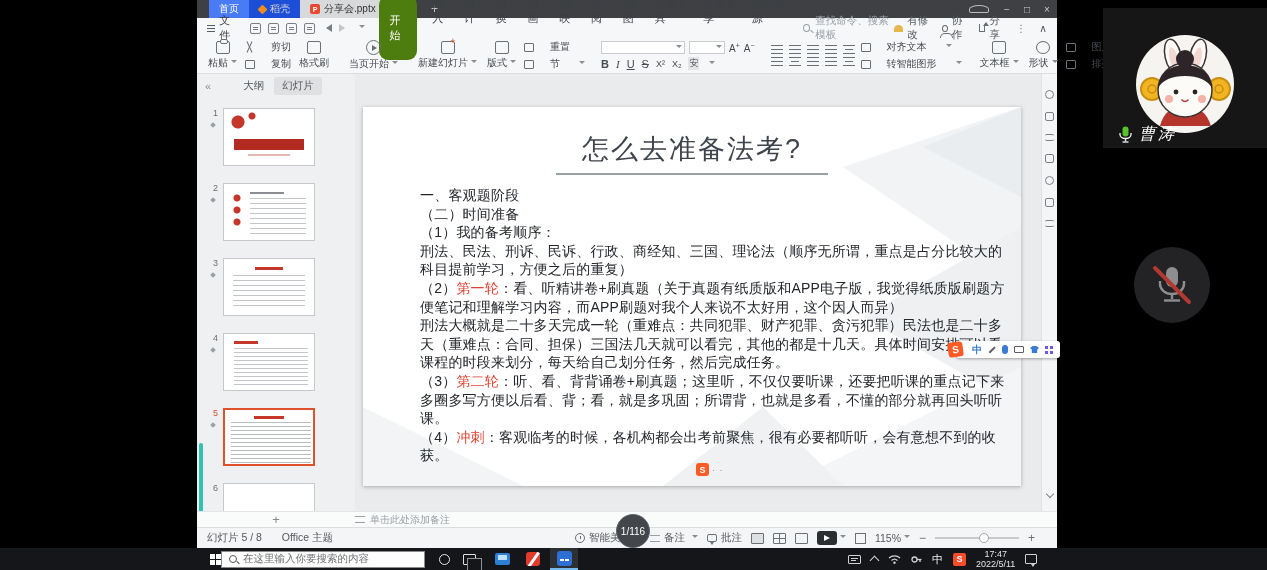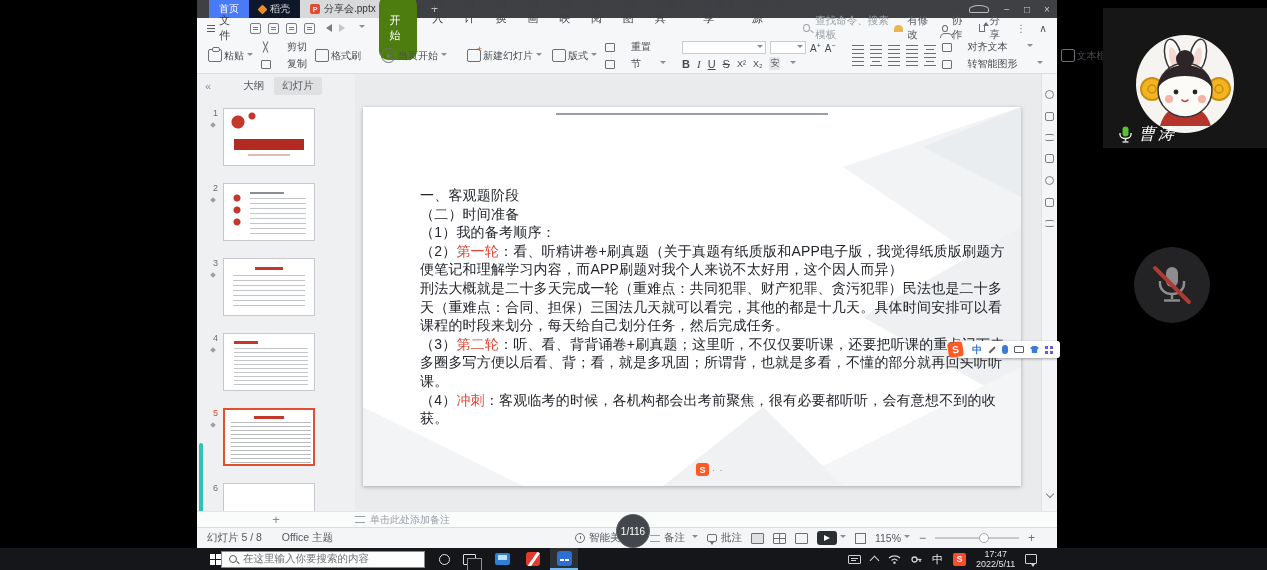--- a/index.html
+++ b/index.html
@@ -10,21 +10,21 @@
   .cr{display:inline-block;width:0;height:0;border:3px solid transparent;border-top-color:#8a8e93;margin-left:3px;vertical-align:1px}
   .vsep{width:1px;align-self:stretch;background:#e1e2e4;margin:4px 5px}
 
   
   .wps{position:absolute;left:197px;top:0;width:860px;height:548px;background:#f6f7f8}
 
   
   .tabbar{height:18px;background:#3e4043;display:flex;align-items:stretch}
   .tab{display:flex;align-items:center;font-size:10px;padding:0 10px;gap:4px;color:#d8d8d8;cursor:default}
   .tab.home{background:#4a7bf7;color:#fff;margin-left:12px}
-  .tab.docer{background:#0f172a}
+  .tab.docer{background:#1d4ed8}
   .tab.doc{background:#d8d9da;color:#333;min-width:104px}
   .docer-ic{width:7px;height:7px;background:#f08c1e;transform:rotate(45deg);border-radius:1px}
   .ppt-badge{width:10px;height:10px;background:#e8492f;border-radius:2px;color:#fff;font-size:7px;font-weight:bold;
              display:flex;align-items:center;justify-content:center}
   .unsaved-dot{width:5px;height:5px;border-radius:50%;background:#e8a33d;align-self:center;margin:0 8px}
   .newtab{color:#cfcfcf;font-size:12px;align-self:center;padding:0 6px}
   .winctl{margin-left:auto;display:flex;align-items:center;color:#c9cbcd}
   .winctl span{width:20px;text-align:center;font-size:10px}
   .bell-ic{width:8px;height:8px;border:1.2px solid #b9bbbd;border-radius:50% 50% 2px 2px;margin-right:8px}
 
@@ -47,21 +47,21 @@
   .mr-item{display:flex;align-items:center;gap:4px}
   .cloud-ic{width:12px;height:7px;background:#e8b64c;border-radius:6px 6px 0 0;position:relative}
   .ppl-ic{width:7px;height:7px;border:1.2px solid #6b7075;border-radius:50%;position:relative}
   .ppl-ic::after{content:"";position:absolute;left:-3px;top:7px;width:11px;height:4px;border:1.2px solid #6b7075;border-bottom:none;border-radius:5px 5px 0 0}
   .share-ic{width:9px;height:8px;border:1.2px solid #6b7075;border-top:none;position:relative}
   .share-ic::after{content:"";position:absolute;left:3px;top:-5px;width:0;height:0;border:3px solid transparent;border-bottom:4px solid #6b7075}
   .moredots{font-size:10px;color:#77797c;letter-spacing:1px}
 
   
   .ribbon{height:36px;border-bottom:1px solid #dddee0;display:flex;align-items:center;padding:0 6px;background:#f6f7f8;font-size:10px;color:#474b50}
-  .rbtn{display:flex;flex-direction:row;align-items:center;justify-content:center;gap:2px;padding:0 5px;white-space:nowrap}
+  .rbtn{display:flex;flex-direction:column;align-items:center;justify-content:center;gap:2px;padding:0 5px;white-space:nowrap}
   .rcol{display:flex;flex-direction:column;justify-content:center;gap:3px;padding:0 3px}
   .sbtn{display:flex;align-items:center;gap:16px;white-space:nowrap}
   .ric{width:14px;height:13px;border:1.3px solid #6b7075;border-radius:2px;position:relative}
   .ric.clip::before{content:"";position:absolute;left:3px;top:-3px;width:6px;height:3px;background:#f6f7f8;border:1.3px solid #6b7075;border-radius:2px}
   .ric.play{border-radius:50%;width:15px;height:15px}
   .ric.play::after{content:"";position:absolute;left:5px;top:3.5px;border:3px solid transparent;border-left:5px solid #6b7075}
   .ric.plus::after{content:"+";position:absolute;right:-2px;top:-6px;font-size:9px;color:#e8502c}
   .mini{width:10px;height:9px;border:1.1px solid #6b7075;border-radius:1px;display:inline-block}
   .scis{position:relative;width:10px;height:10px}
   .scis::before,.scis::after{content:"";position:absolute;left:4px;top:-1px;height:12px;border-left:1.3px solid #6b7075}
@@ -492,25 +492,27 @@
     <div class="canvas">
       <div class="slide">
         <svg class="bgpattern" viewBox="0 0 658 379">
           <polygon points="658,0 658,180 480,60" fill="#f2f3f5"></polygon>
           <polygon points="658,120 658,300 500,210" fill="#eef0f2"></polygon>
           <polygon points="420,379 658,379 658,260" fill="#f4f5f7"></polygon>
           <polygon points="0,300 0,379 160,379" fill="#f3f4f6"></polygon>
           <polygon points="300,379 480,379 400,300" fill="#eff1f3"></polygon>
           <polygon points="560,40 658,0 658,90" fill="#eaedf0"></polygon>
         </svg>
+        <div class="stitle">怎么去准备法考?</div>
         <div class="tline"></div>
         <div class="sbody">
           <p>一、客观题阶段</p>
           <p>（二）时间准备</p>
           <p>（1）我的备考顺序：</p>
+          <p>刑法、民法、刑诉、民诉、行政、商经知、三国、理论法（顺序无所谓，重点是占分比较大的科目提前学习，方便之后的重复）</p>
           <p><span>（2）</span><span class="red">第一轮</span><span>：看、听精讲卷+刷真题（关于真题有纸质版和APP电子版，我觉得纸质版刷题方便笔记和理解学习内容，而APP刷题对我个人来说不太好用，这个因人而异）</span></p>
           <p>刑法大概就是二十多天完成一轮（重难点：共同犯罪、财产犯罪、贪污犯罪）民法也是二十多天（重难点：合同、担保）三国法几天就可以看完，其他的都是十几天。具体时间安排可以看课程的时段来划分，每天给自己划分任务，然后完成任务。</p>
           <p><span>（3）</span><span class="red">第二轮</span><span>：听、看、背背诵卷+刷真题；这里听，不仅仅要听课，还要把听课的重点记下来多圈多写方便以后看、背；看，就是多巩固；所谓背，也就是多看，不懂的部分就再回头听听课。</span></p>
           <p><span>（4）</span><span class="red">冲刺</span><span>：客观临考的时候，各机构都会出考前聚焦，很有必要都听听，会有意想不到的收获。</span></p>
         </div>
       </div>
       <div class="sogou-badge">
         <span class="schip">S</span>
         <span class="sdots">· ·</span>
       </div>

